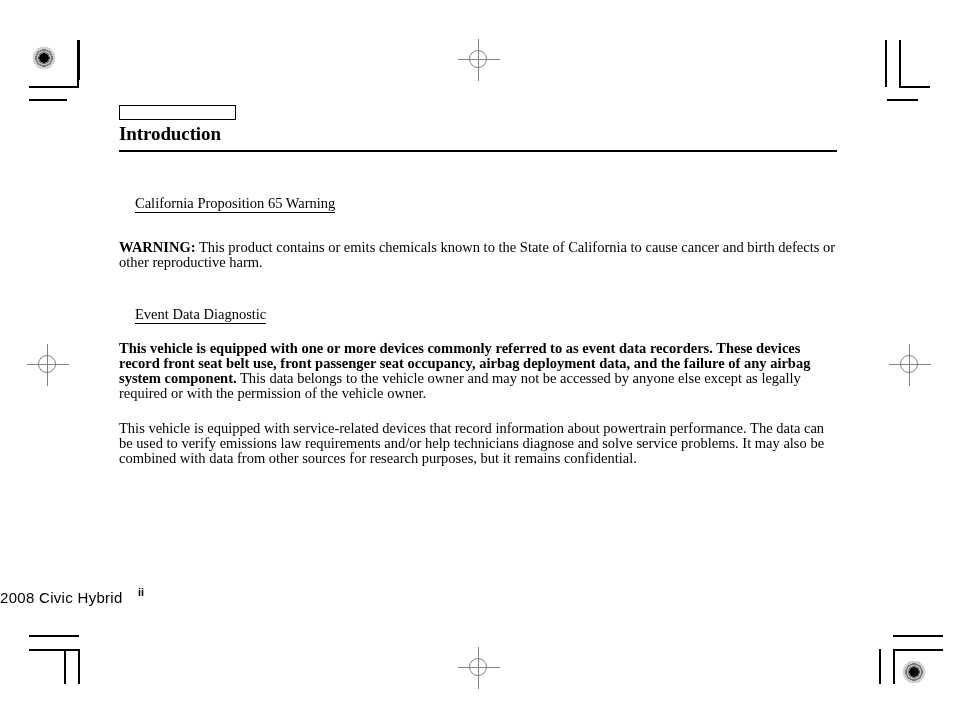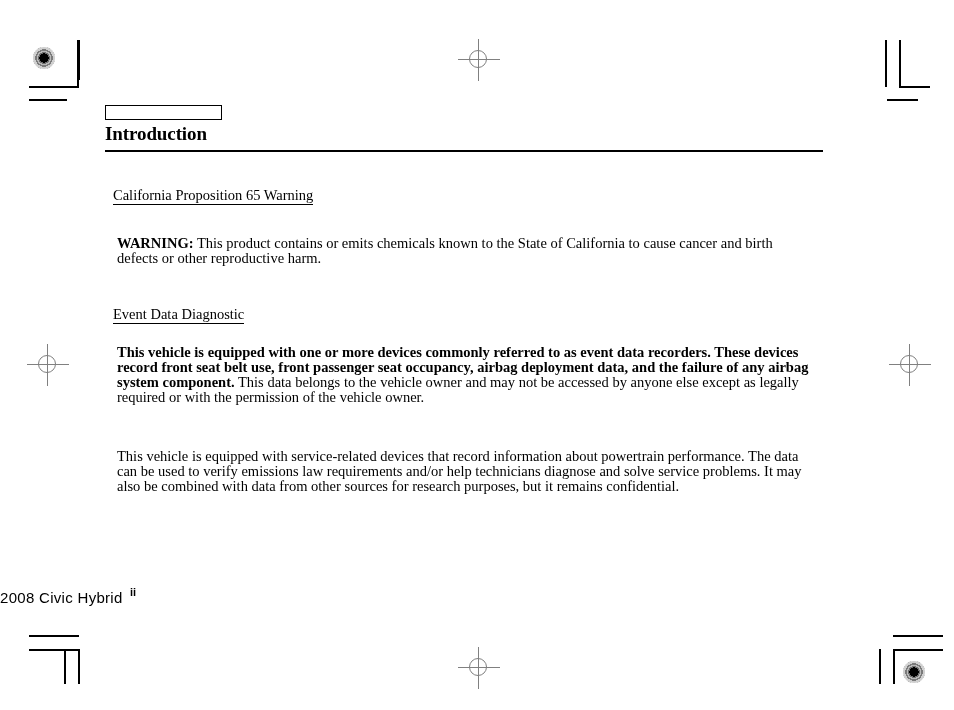--- a/index.html
+++ b/index.html
@@ -70,21 +70,21 @@
     top: 22px;
     left: 2px;
     height: 1px;
     width: 42px;
     background: #808080;
   }
 
   
   .page {
     position: absolute;
-    left: 105px;
+    left: 119px;
     top: 0;
     width: 718px;
     height: 710px;
   }
   .title-box {
     position: absolute;
     left: 0;
     top: 105px;
     width: 117px;
     height: 15px;
@@ -115,40 +115,40 @@
     left: 0;
     top: 178px;
     width: 718px;
   }
   .subhead {
     font-size: 14.5px;
     line-height: 18px;
     display: inline-block;
     border-bottom: 1px solid #000000;
     padding-bottom: 0px;
-    margin: 8px;
+    margin: 16px;
     text-align: center;
   }
   .body-text {
     font-size: 14.5px;
     line-height: 15.3px;
-    margin: 12px;
+    margin: 0;
     text-align: left;
   }
   .body-text b {
     font-weight: bold;
   }
   .gap-sm { height: 11px; }
   .gap-md { height: 18px; }
   .gap-tiny { height: 1px; }
 
   
   .footer-page-num {
     position: absolute;
-    left: 119px;
+    left: 127px;
     top: 586px;
     font-family: "Liberation Sans", "DejaVu Sans", sans-serif;
     font-size: 11px;
     font-weight: bold;
     padding-left: 11px;
   }
   .footer-model {
     position: absolute;
     left: 0;
     top: 589px;

